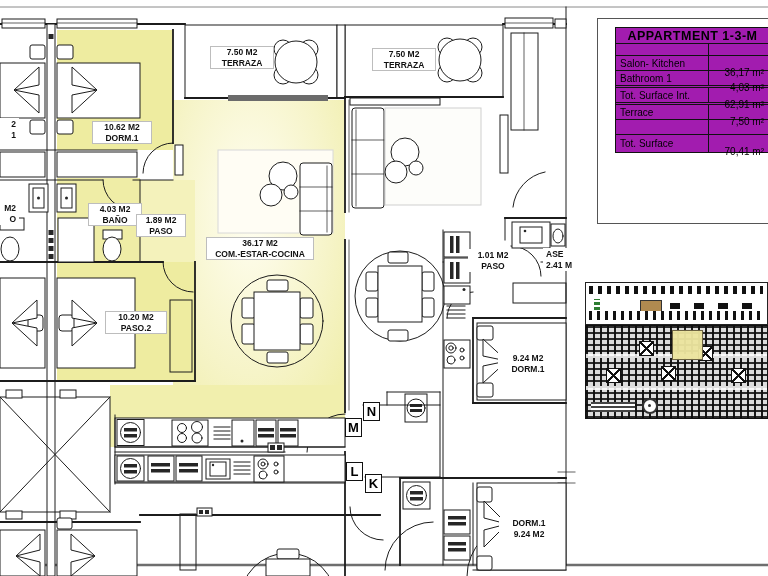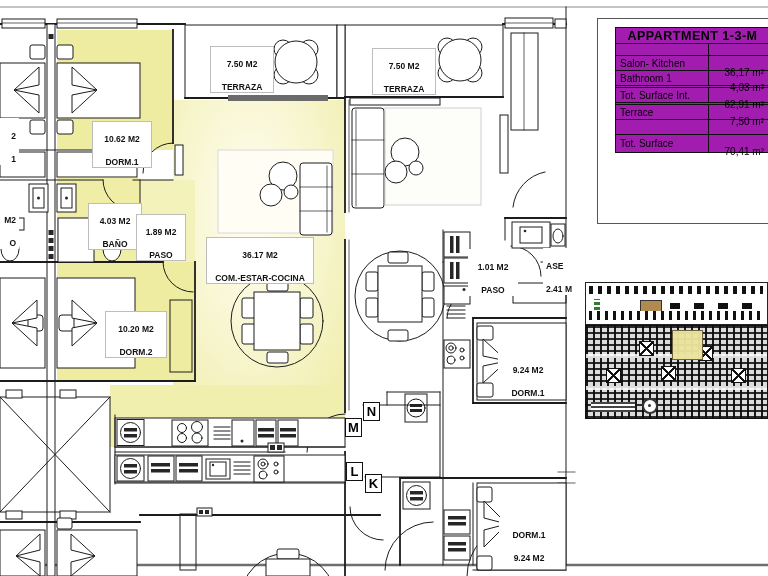--- a/index.html
+++ b/index.html
@@ -9,21 +9,21 @@
   .ln{stroke:#1c1c1c;stroke-width:1;fill:none;stroke-linecap:square;}
   .w2{stroke-width:1.8;}
   .thin{stroke-width:.7;}
   .wf{fill:#fff;stroke:#1c1c1c;stroke-width:1;}
   .bl{fill:#262626;stroke:none;}
   .gray{stroke:#8a8a8a;}
   
   .rl{position:absolute;background:#fff;border:1px solid #bdbdbd;color:#111;
       font-weight:bold;font-size:8.5px;line-height:1.25;text-align:center;
       padding:0 2px;white-space:nowrap;z-index:5;}
-  .rl span{display:block;margin-top:12px;}
+  .rl span{display:block;}
   .rl.noborder{border-color:transparent;}
   .rl.right{text-align:right;}
   
   .ul{position:absolute;width:15px;height:17px;border:1.6px solid #111;background:#fff;
       font-weight:600;font-size:13px;line-height:17px;text-align:center;z-index:5;}
   
   .tframe{position:absolute;left:597px;top:18px;width:170px;height:204px;
           border:1px solid #555;background:#fff;z-index:4;}
   .ttable{position:absolute;left:615px;top:27px;width:153px;background:#a21caf;
           border-top:1.6px solid #111;border-left:1.6px solid #111;border-bottom:1.6px solid #111;z-index:5;}
@@ -481,21 +481,21 @@
 <div class="rl" style="left:88px;top:203px;width:48px;">
   <span>4.03 M2</span>
       <span>BAÑO</span>
 </div>
 <div class="rl" style="left:136px;top:214px;width:44px;">
   <span>1.89 M2</span>
       <span>PASO</span>
 </div>
 <div class="rl" style="left:105px;top:311px;width:56px;">
   <span>10.20 M2</span>
-      <span>DORM.2</span>
+      <span>PASO.2</span>
 </div>
 <div class="rl" style="left:206px;top:237px;width:102px;">
   <span>36.17 M2</span>
       <span>COM.-ESTAR-COCINA</span>
 </div>
 <div class="rl noborder" style="left:468px;top:249px;width:44px;">
   <span>1.01 M2</span>
       <span>PASO</span>
 </div>
 <div class="rl noborder" style="left:543px;top:248px;width:30px;text-align:left;">

